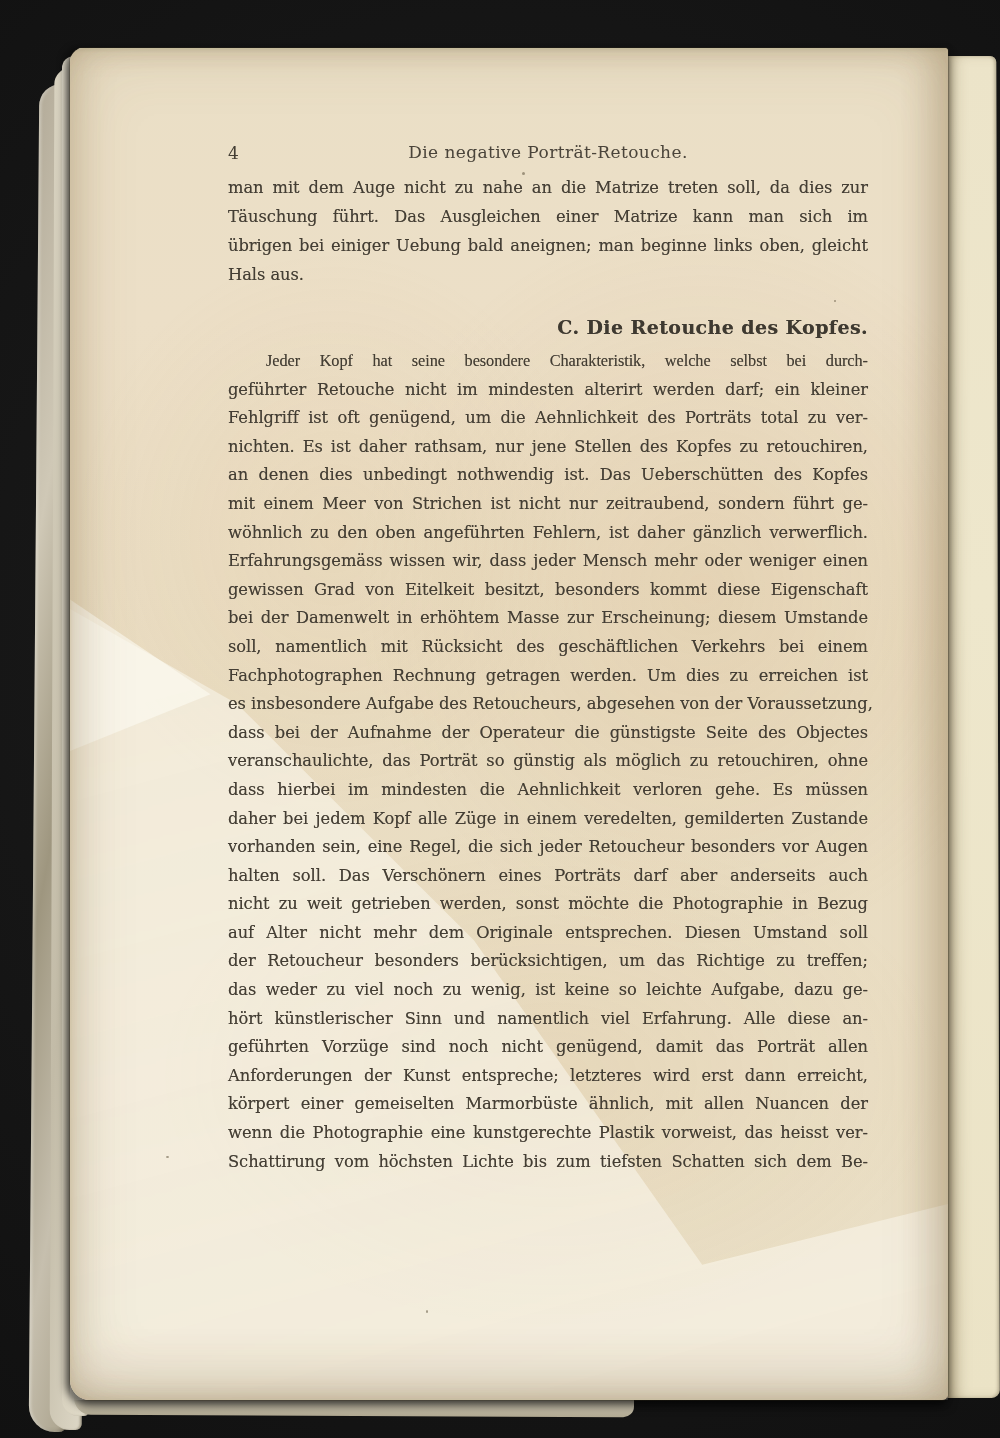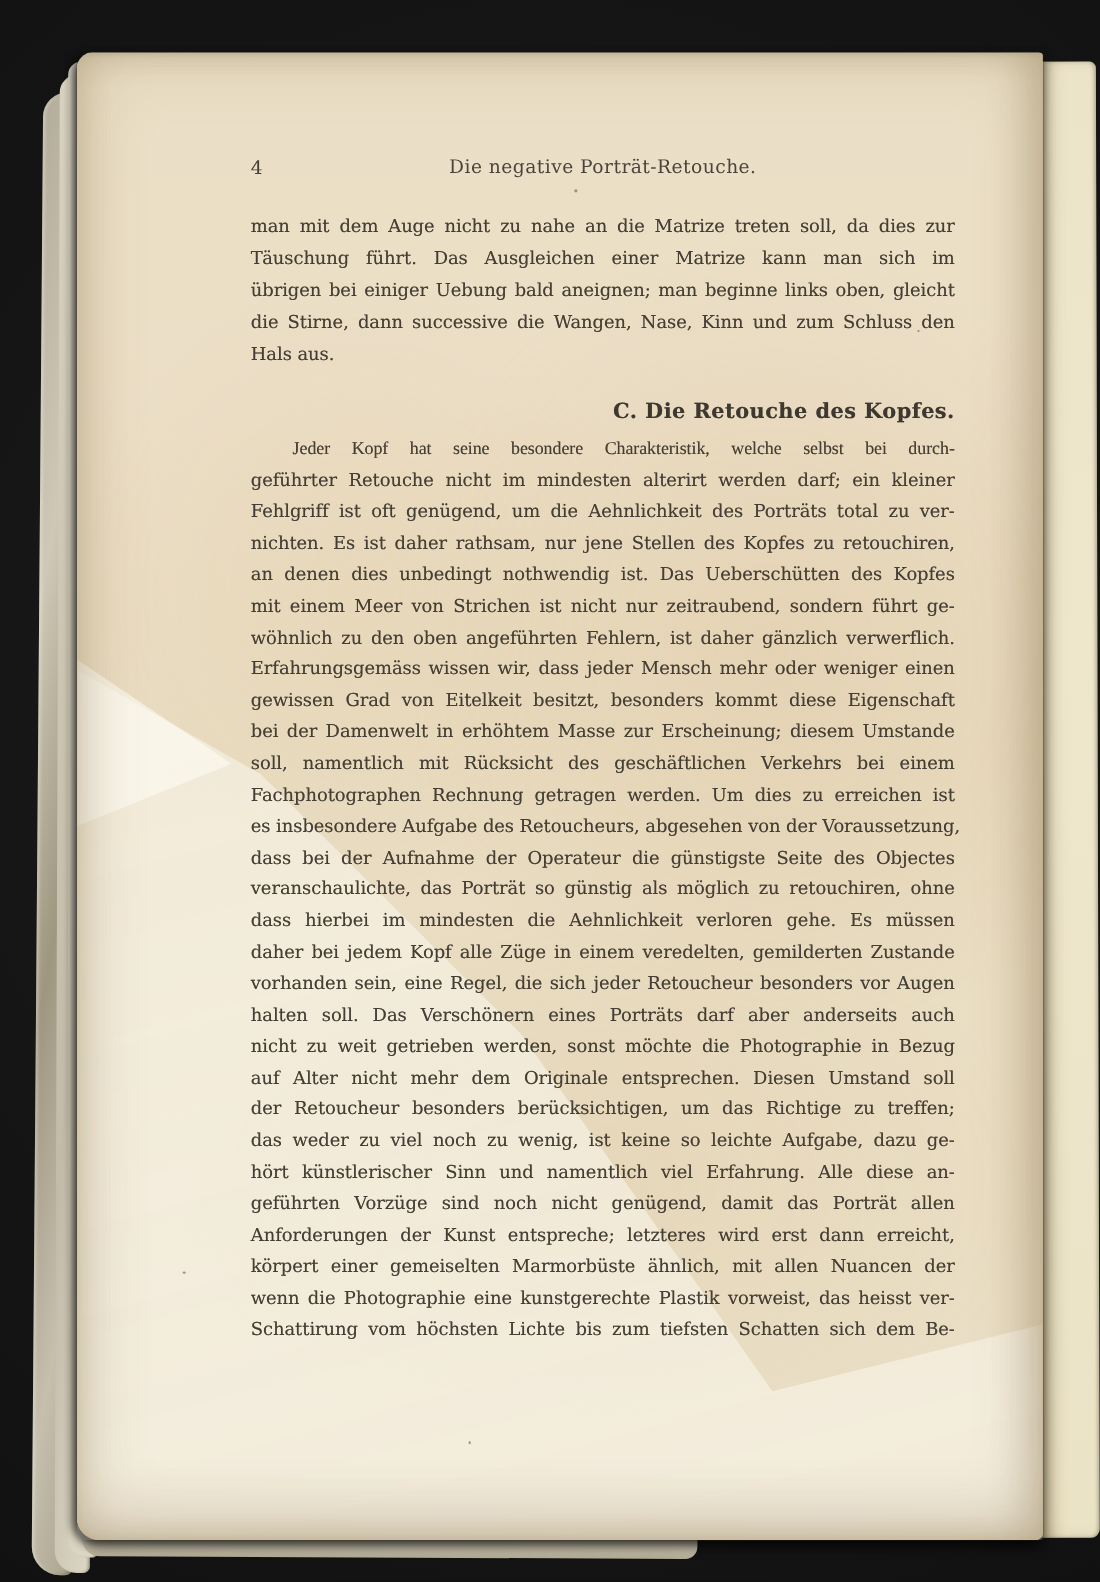--- a/index.html
+++ b/index.html
@@ -108,21 +108,21 @@
     color:#4a443a;
   }
   .para .tline{
     font-size:16.3px;
     letter-spacing:-.05px;
     line-height:29px;height:29px;
     text-align:justify;text-align-last:justify;
     white-space:nowrap;
     text-shadow:0 0 .5px rgba(68,62,52,.55);
   }
-  #para1{margin-top:25px;}
+  #para1{margin-top:7px;}
   #para1 .tline:last-child{text-align-last:left;}
   #para2 .tline{line-height:28.6px;height:28.6px;}
   #para2 .tline:first-child{text-indent:38px;font-family:Liberation Serif, serif;}
   .heading{
     margin:27px 0 9px 0;
     text-align:right;
     font-size:19px;font-weight:bold;letter-spacing:.4px;
     color:#3e3930;
     text-shadow:0 0 .5px rgba(62,57,48,.6);
   }
@@ -147,21 +147,20 @@
     <div class="content">
       <div class="pagehead">
         <span class="pagenum">4</span>
         <div class="runhead">Die negative Porträt-Retouche.</div>
       </div>
 
       <div class="para" id="para1">
           <div class="tline">man mit dem Auge nicht zu nahe an die Matrize treten soll, da dies zur</div>
           <div class="tline">Täuschung führt.  Das Ausgleichen einer Matrize kann man sich im</div>
           <div class="tline">übrigen bei einiger Uebung bald aneignen; man beginne links oben, gleicht</div>
-          <div class="tline">die Stirne, dann successive die Wangen, Nase, Kinn und zum Schluss den</div>
           <div class="tline">Hals aus.</div>
         </div>
 
       <div class="heading">C. Die Retouche des Kopfes.</div>
 
       <div class="para" id="para2">
           <div class="tline">Jeder Kopf hat seine besondere Charakteristik, welche selbst bei durch-</div>
           <div class="tline">geführter Retouche nicht im mindesten alterirt werden darf; ein kleiner</div>
           <div class="tline">Fehlgriff ist oft genügend, um die Aehnlichkeit des Porträts total zu ver-</div>
           <div class="tline">nichten.  Es ist daher rathsam, nur jene Stellen des Kopfes zu retouchiren,</div>

